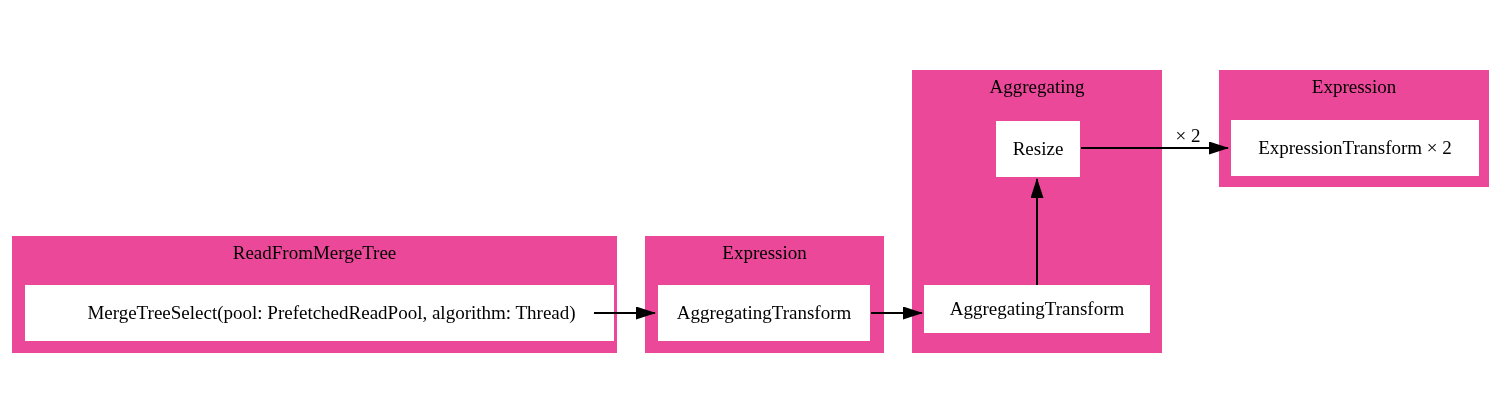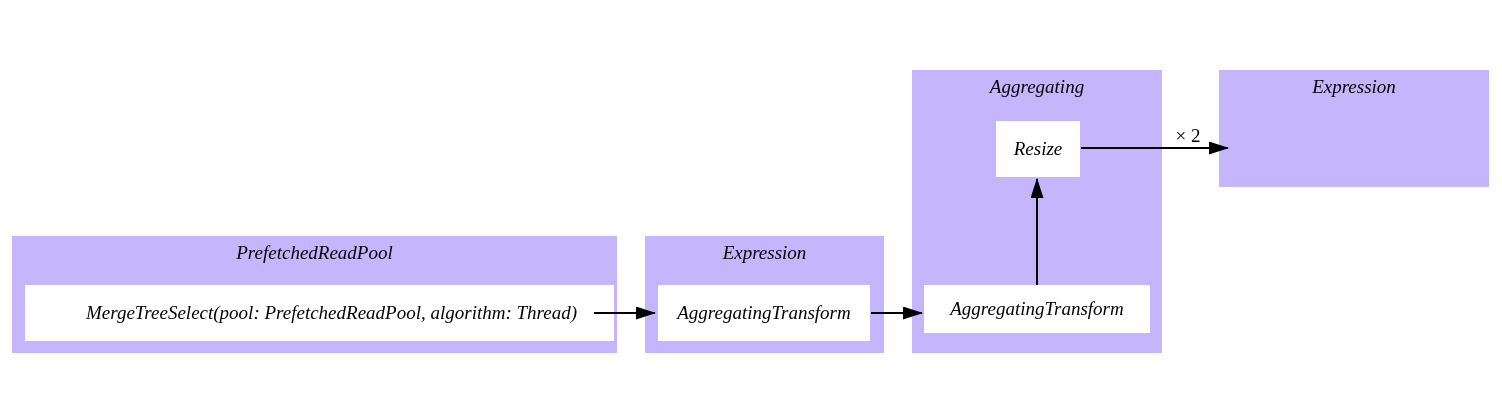--- a/index.html
+++ b/index.html
@@ -11,22 +11,21 @@
     position: relative;
     width: 1502px;
     height: 410px;
     background: #ffffff;
     font-family: "Liberation Serif", "DejaVu Serif", serif;
     color: #000000;
     overflow: hidden;
   }
   .cluster {
     position: absolute;
-    background: #c4b5fd;
-    font-style: italic;
+    background: #ec4899;
   }
   .cluster-title {
     position: absolute;
     top: 6px;
     left: 0;
     width: 100%;
     text-align: center;
     font-size: 19px;
     line-height: 22px;
     white-space: nowrap;
@@ -54,21 +53,21 @@
     text-align: center;
     white-space: nowrap;
   }
 </style>
 </head>
 <body>
 
 <div class="canvas">
 
   <div class="cluster" style="left:12px; top:236px; width:605px; height:117px;">
-    <div class="cluster-title">PrefetchedReadPool</div>
+    <div class="cluster-title">ReadFromMergeTree</div>
     <div class="node" style="left:13px; top:49px; width:565px; height:56px;padding-left:24px;">
       <span>MergeTreeSelect(pool: PrefetchedReadPool, algorithm: Thread)</span>
     </div>
   </div>
 
   <div class="cluster" style="left:645px; top:236px; width:239px; height:117px;">
     <div class="cluster-title">Expression</div>
     <div class="node" style="left:13px; top:49px; width:212px; height:56px;">
       <span>AggregatingTransform</span>
     </div>
@@ -79,20 +78,23 @@
     <div class="node" style="left:84px; top:51px; width:84px; height:56px;">
       <span>Resize</span>
     </div>
     <div class="node" style="left:12px; top:215px; width:226px; height:48px;">
       <span>AggregatingTransform</span>
     </div>
   </div>
 
   <div class="cluster" style="left:1219px; top:70px; width:270px; height:117px;">
     <div class="cluster-title">Expression</div>
+    <div class="node" style="left:12px; top:50px; width:248px; height:56px;">
+      <span>ExpressionTransform × 2</span>
+    </div>
   </div>
 
   <svg class="edges" width="1502" height="410" viewBox="0 0 1502 410">
     <defs>
       <marker id="arrowhead" markerUnits="userSpaceOnUse" markerWidth="20" markerHeight="13" refX="19" refY="6.5" orient="auto">
         <path d="M0,0 L20,6.5 L0,13 Z" fill="#000000"></path>
       </marker>
     </defs>
     <line x1="594" y1="313" x2="655" y2="313" stroke="#000000" stroke-width="2" marker-end="url(#arrowhead)"></line>
     <line x1="871" y1="313" x2="922" y2="313" stroke="#000000" stroke-width="2" marker-end="url(#arrowhead)"></line>

